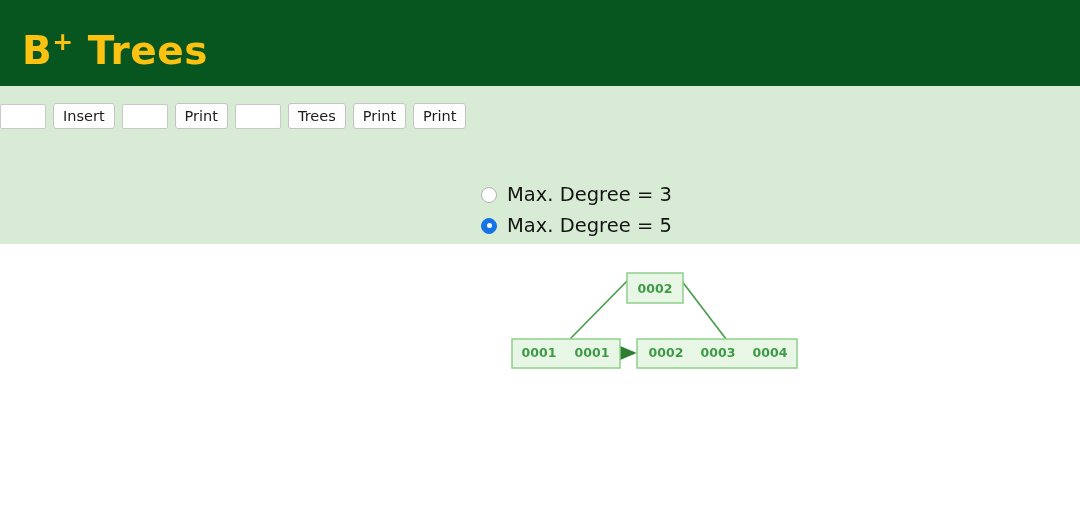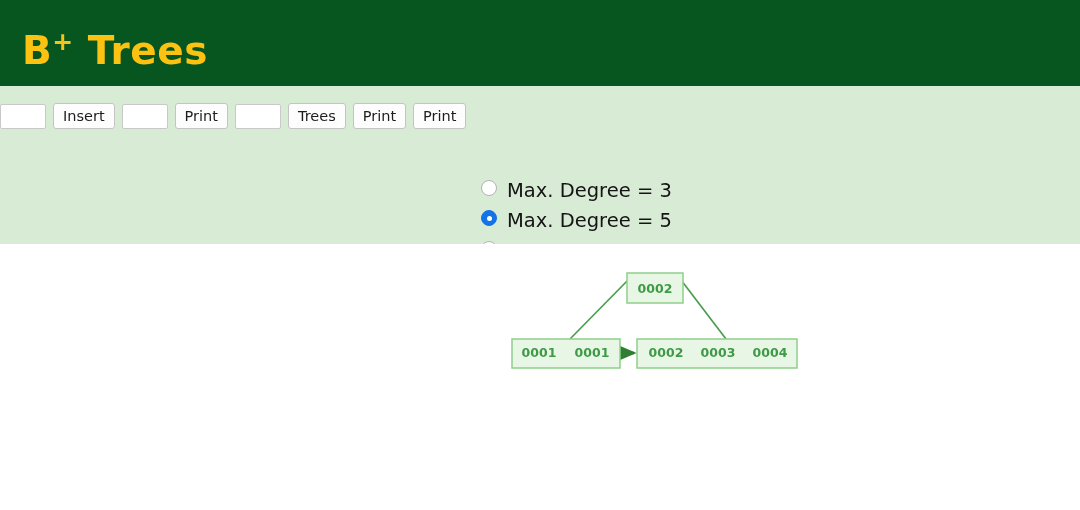--- a/index.html
+++ b/index.html
@@ -90,21 +90,21 @@
 
   
   #degree-group {
     position: absolute;
     left: 481px;
     top: 94px;
     width: 300px;
   }
   .radio-row {
     display: flex;
-    align-items: flex-start;
+    align-items: center;
     height: 30.4px;
     gap: 10px;
     cursor: pointer;
   }
   .radio-dot {
     width: 16px;
     height: 16px;
     border-radius: 50%;
     box-sizing: border-box;
     border: 1px solid #b3b3b3;

